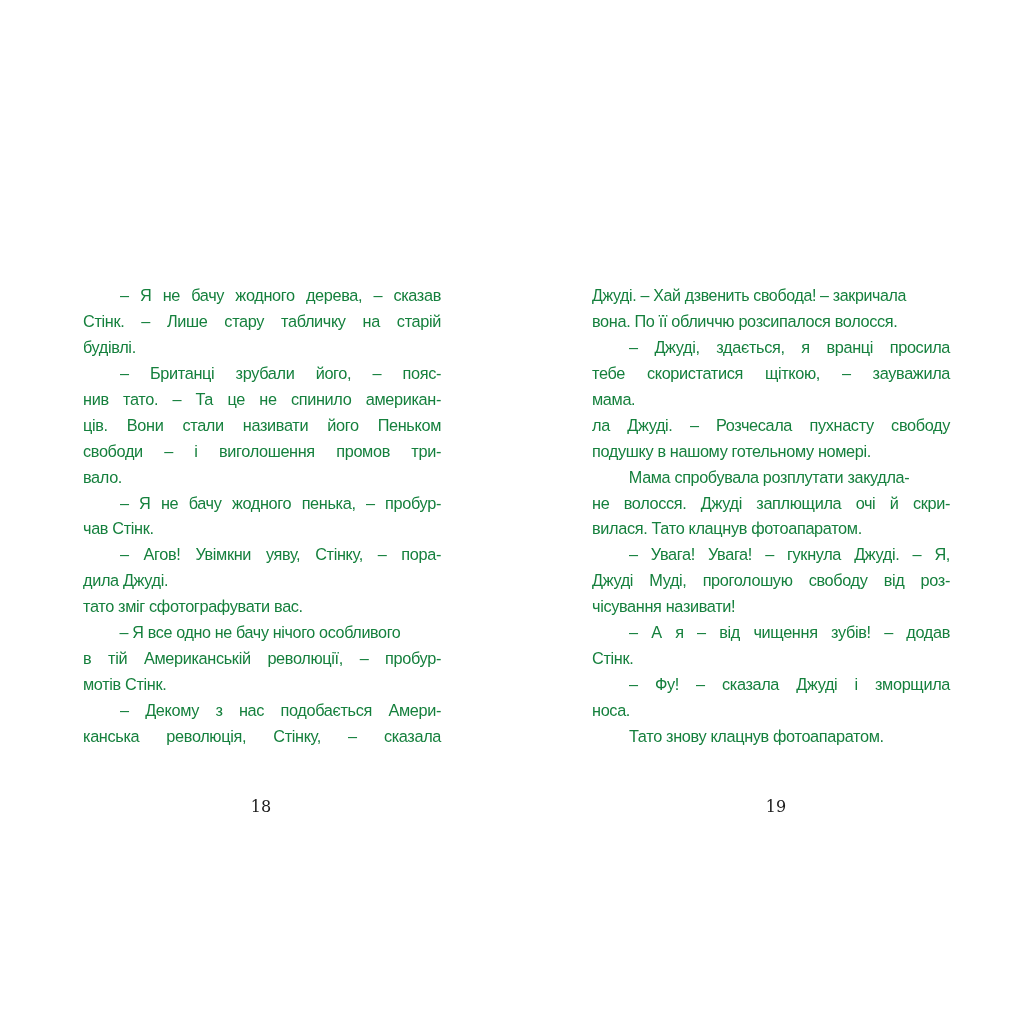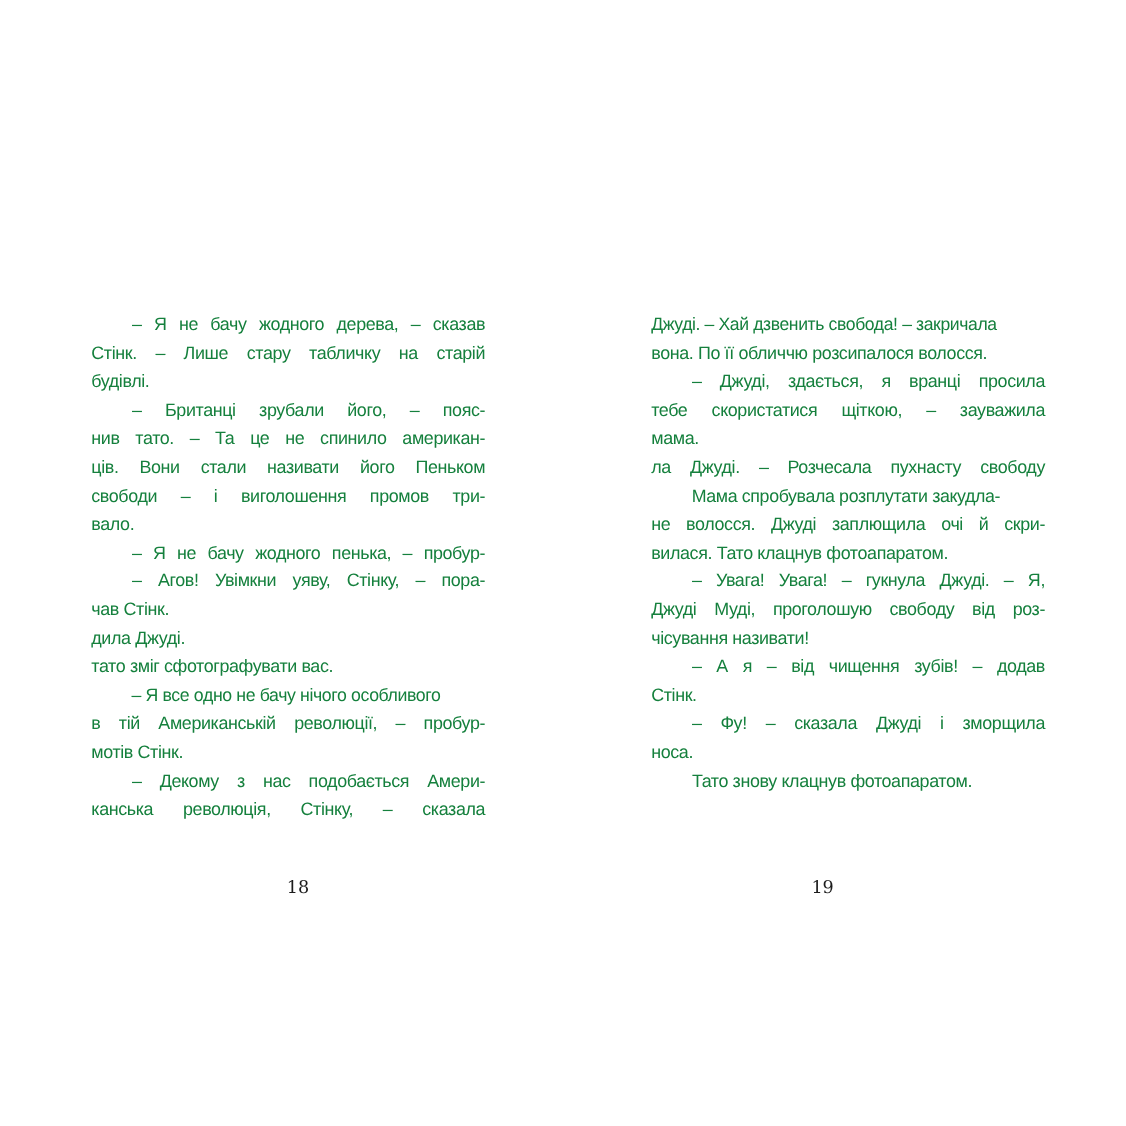--- a/index.html
+++ b/index.html
@@ -27,57 +27,58 @@
   }
   .line.indent { text-indent: 37px; }
   .line.last { text-align-last: left; }
   .page-number {
     position: absolute;
     top: 797px;
     font-family: "DejaVu Serif", "Liberation Serif", serif;
     font-size: 16px;
     color: #1c1c1c;
     width: 40px;
-    text-align: right;
+    text-align: center;
   }
   #pn-left { left: 241px; }
-  #pn-right { left: 718px; }
+  #pn-right { left: 756px; }
 </style>
 </head>
 <body>
 
 <div class="page" id="page-left">
     <span class="line indent">– Я не бачу жодного дерева, – сказав</span>
     <span class="line">Стінк. – Лише стару табличку на старій</span>
     <span class="line last">будівлі.</span>
     <span class="line indent">– Британці зрубали його, – пояс-</span>
     <span class="line">нив тато. – Та це не спинило американ-</span>
     <span class="line">ців. Вони стали називати його Пеньком</span>
     <span class="line">свободи – і виголошення промов три-</span>
     <span class="line last">вало.</span>
     <span class="line indent">– Я не бачу жодного пенька, – пробур-</span>
+    <span class="line last">чав Стінк.</span>
     <span class="line indent">– Агов! Увімкни уяву, Стінку, – пора-</span>
-    <span class="line last">чав Стінк.</span>
     <span class="line last">дила Джуді.</span>
     <span class="line last">тато зміг сфотографувати вас.</span>
     <span class="line indent" style="transform-origin: left center; text-align-last: left; transform: scaleX(0.9891); width: 361.938px;">– Я все одно не бачу нічого особливого</span>
     <span class="line">в тій Американській революції, – пробур-</span>
     <span class="line last">мотів Стінк.</span>
     <span class="line indent">– Декому з нас подобається Амери-</span>
     <span class="line">канська революція, Стінку, – сказала</span>
   </div>
 <div class="page-number" id="pn-left">18</div>
 
 <div class="page" id="page-right">
     <span class="line" style="transform-origin: left center; text-align-last: left; transform: scaleX(0.9814); width: 364.797px;">Джуді. – Хай дзвенить свобода! – закричала</span>
     <span class="line last">вона. По її обличчю розсипалося волосся.</span>
     <span class="line indent">– Джуді, здається, я вранці просила</span>
     <span class="line">тебе скористатися щіткою, – зауважила</span>
     <span class="line last">мама.</span>
     <span class="line">ла Джуді. – Розчесала пухнасту свободу</span>
+    <span class="line last">подушку в нашому готельному номері.</span>
     <span class="line indent" style="transform-origin: left center; text-align-last: left; transform: scaleX(0.9947); width: 359.906px;">Мама спробувала розплутати закудла-</span>
     <span class="line">не волосся. Джуді заплющила очі й скри-</span>
     <span class="line last">вилася. Тато клацнув фотоапаратом.</span>
     <span class="line indent">– Увага! Увага! – гукнула Джуді. – Я,</span>
     <span class="line">Джуді Муді, проголошую свободу від роз-</span>
     <span class="line last">чісування називати!</span>
     <span class="line indent">– А я – від чищення зубів! – додав</span>
     <span class="line last">Стінк.</span>
     <span class="line indent">– Фу! – сказала Джуді і зморщила</span>
     <span class="line last">носа.</span>

